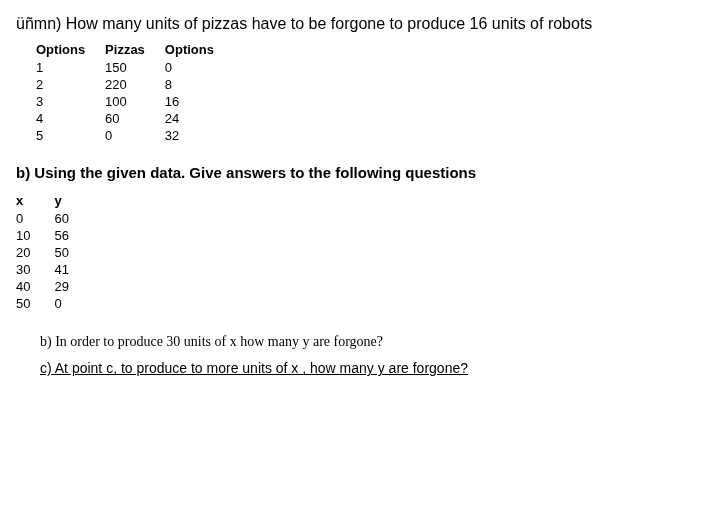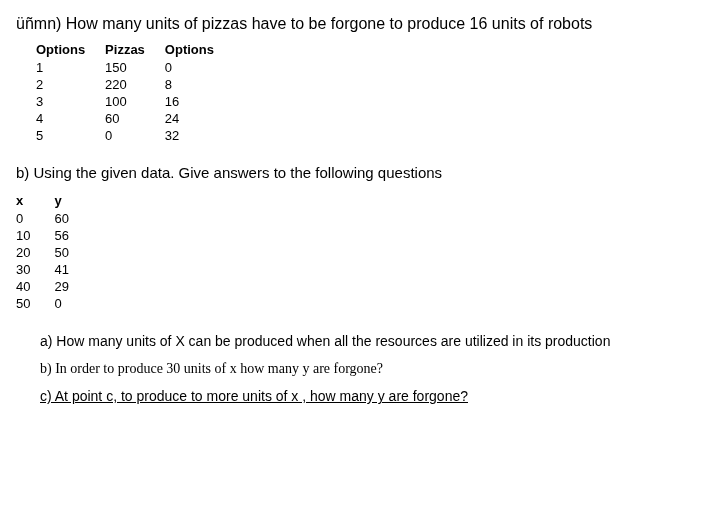--- a/index.html
+++ b/index.html
@@ -33,21 +33,21 @@
       font-size: 13px;
       text-align: left;
       padding: 0 20px 2px 0;
     }
     .options-table td {
       font-size: 13px;
       padding: 1px 20px 1px 0;
       text-align: left;
     }
     .section-b-heading {
-      font-weight: normal;
+      font-weight: bold;
       font-size: 15px;
       line-height: 1.5;
       margin-bottom: 8px;
     }
     .xy-table {
       margin-bottom: 18px;
     }
     .xy-table table {
       border-collapse: collapse;
     }
@@ -147,16 +147,15 @@
         </tr>
         <tr>
           <td>50</td>
           <td>0</td>
         </tr>
       </tbody>
   </table>
 </div>
 
 <div class="questions-list">
-  <div style="margin-bottom:4px; padding-left:4px;">a) How many units of X can be produced when all the resources are utilized in its production</div>
   <div style="margin-bottom:4px; padding-left:4px;font-family:Liberation Serif, serif;">b) In order to produce 30 units of x how many y are forgone?</div>
   <div style="padding-left:4px;text-decoration:underline;">c) At point c, to produce to more units of x , how many y are forgone?</div>
 </div>
 
 </body></html>

